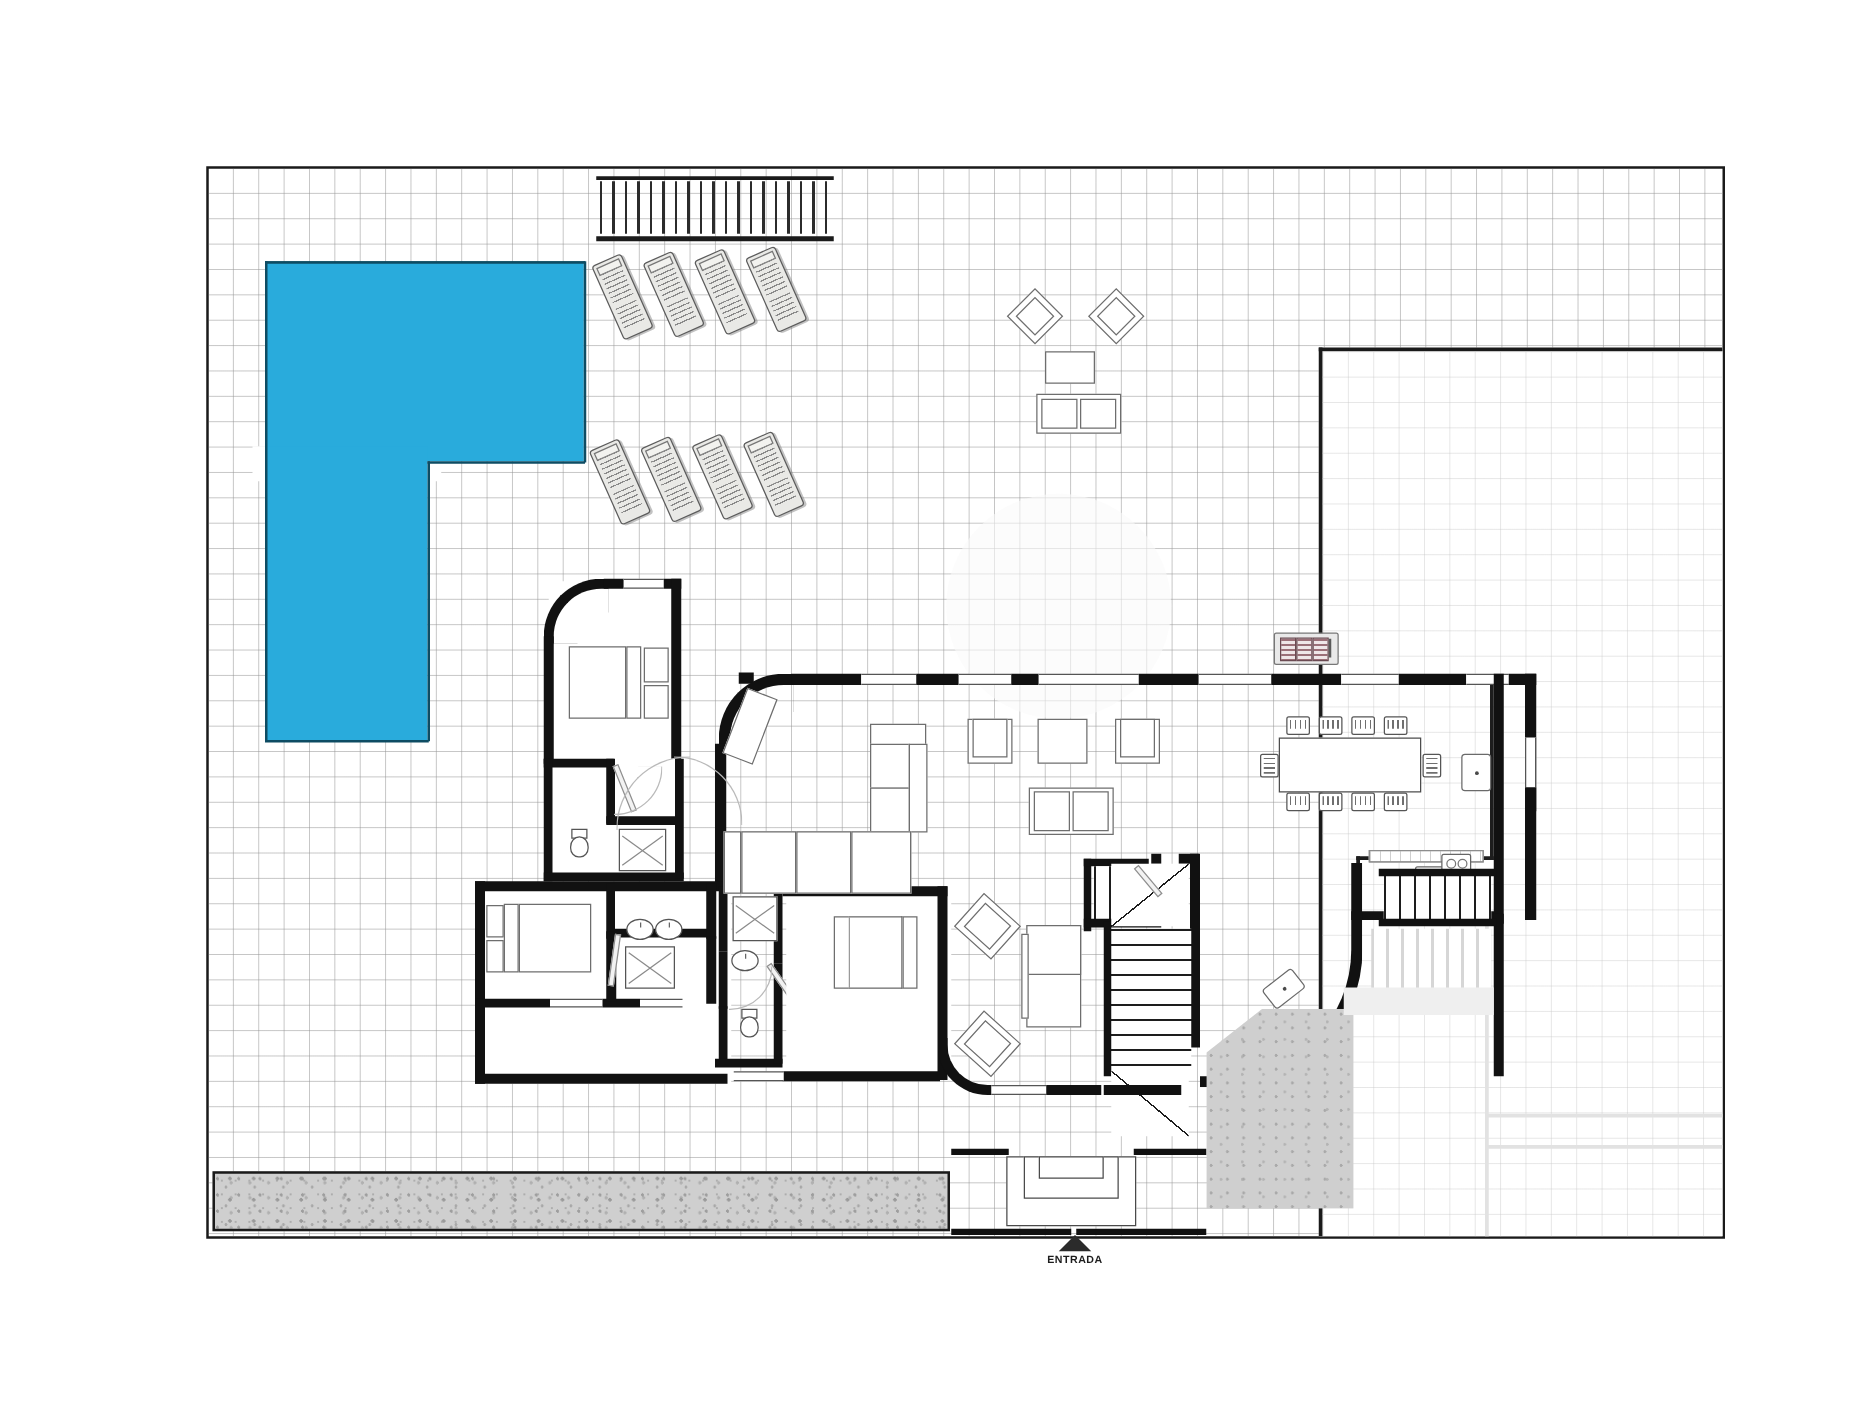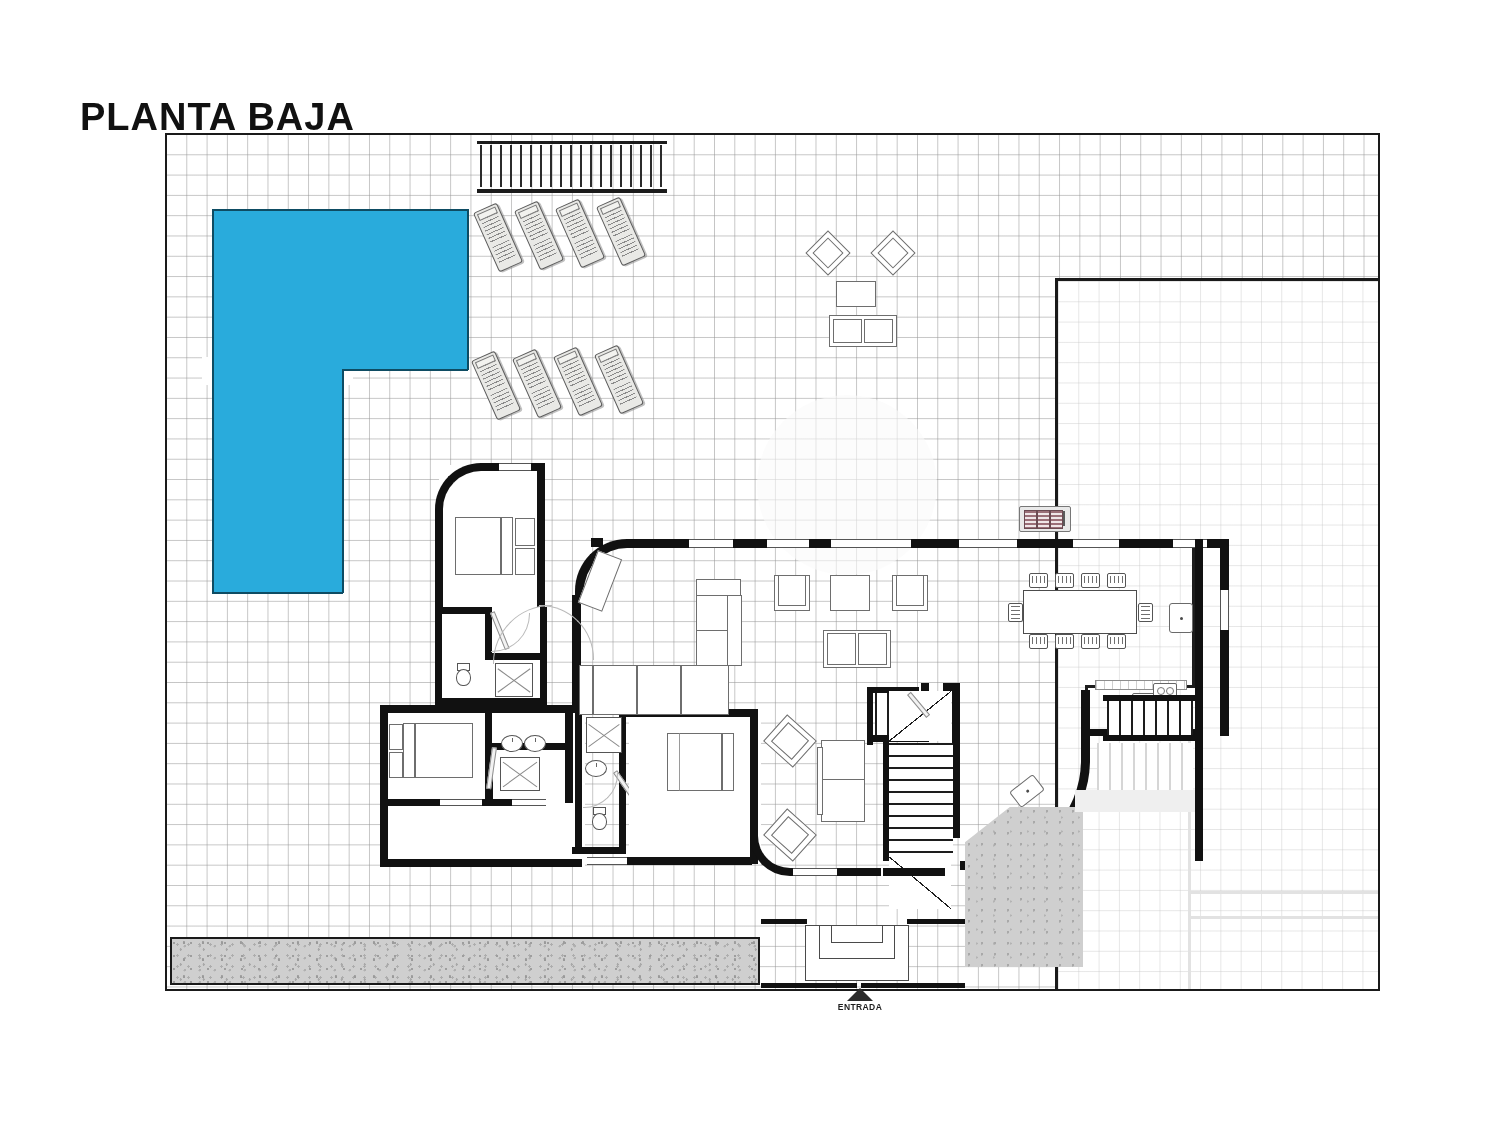--- a/index.html
+++ b/index.html
@@ -163,21 +163,20 @@
 
   
   #faint-logo{position:absolute;left:590px;top:260px;width:180px;height:180px;
     border-radius:50%;background:rgba(250,250,250,.6);pointer-events:none;}
 </style>
 </head>
 <body>
 
 <div id="stage">
 
-  <div id="plan-title">PLANTA BAJA</div>
 
   <div id="plot-frame">
 
     <div id="terrace-grid"></div>
     <div id="faint-logo"></div>
 
     <div id="garage-zone">
       <div class="faint-grid"></div>
       <div class="bay-line-v" style="left:130px;top:440px;height:275px;"></div>
       <div class="bay-line-h" style="left:130px;top:610px;width:200px;"></div>

